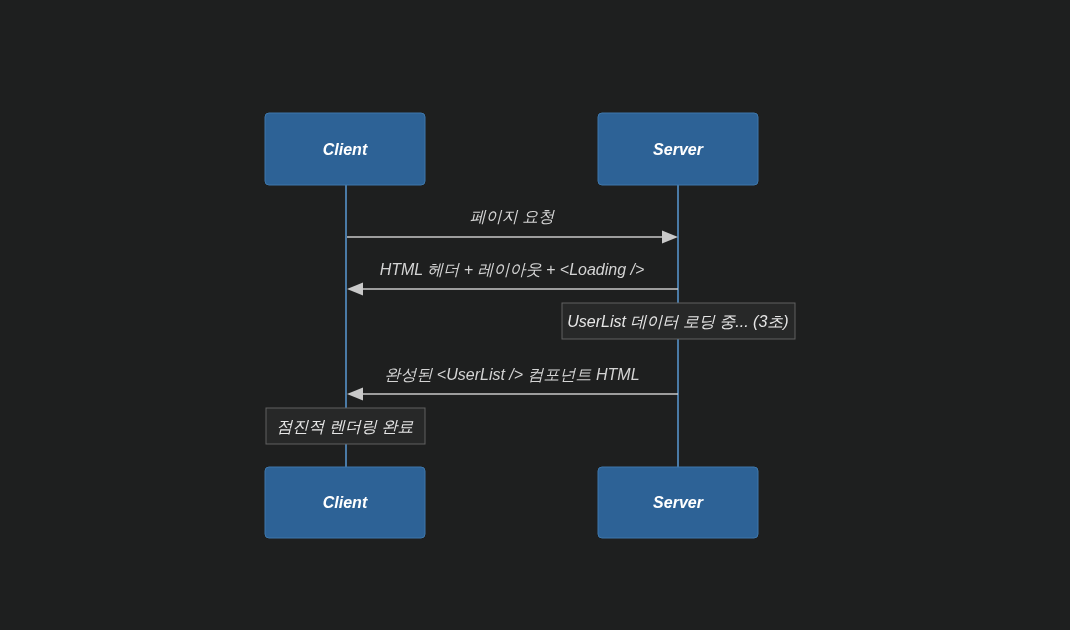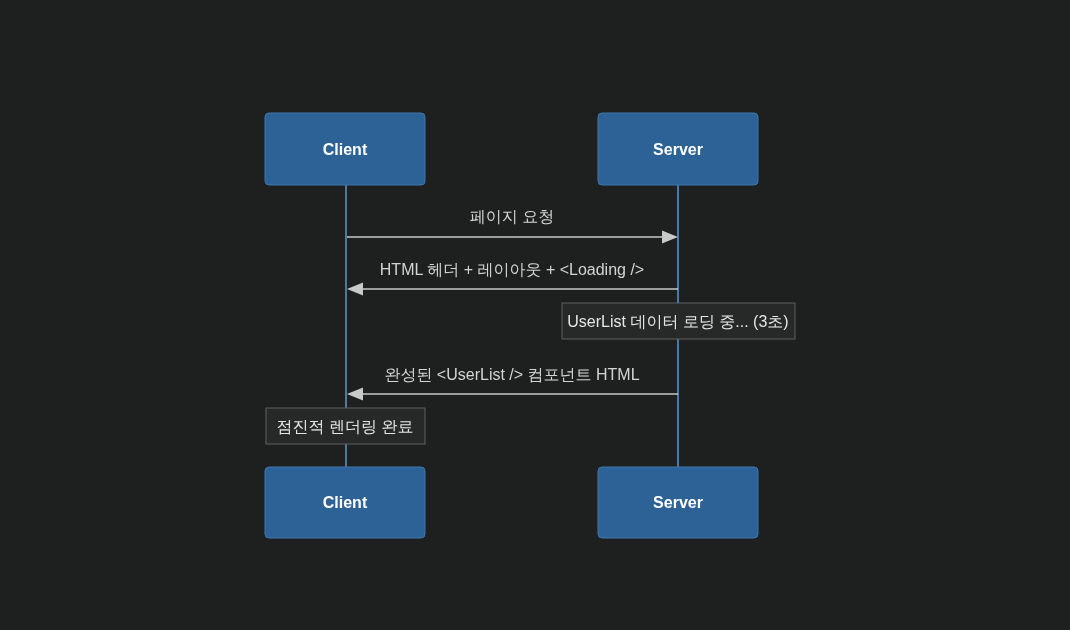--- a/index.html
+++ b/index.html
@@ -14,21 +14,21 @@
     --note-border:#616161;
     --note-text:#e6e6e6;
   }
   html,body{margin:0;padding:0;}
   body{
     width:1070px;height:630px;
     background:var(--background);
     font-family:"Liberation Sans", sans-serif;
     overflow:hidden;
   }
-  .stage{position:relative;width:1070px;height:630px;}
+  .stage{position:relative;width:1070px;height:630px;font-style:italic;}
   svg{display:block;}
   .actor{fill:var(--actor-fill);stroke:var(--actor-border);stroke-width:1;}
   .actor-label{
     fill:var(--actor-text);
     font-family:"Liberation Sans", sans-serif;
     font-size:16px;font-weight:bold;text-anchor:middle;
   }
   .lifeline{stroke:var(--lifeline);stroke-width:2;}
   .msg-line{stroke:var(--message-line);stroke-width:1.5;}
   .msg-head{fill:var(--message-line);stroke:none;}

